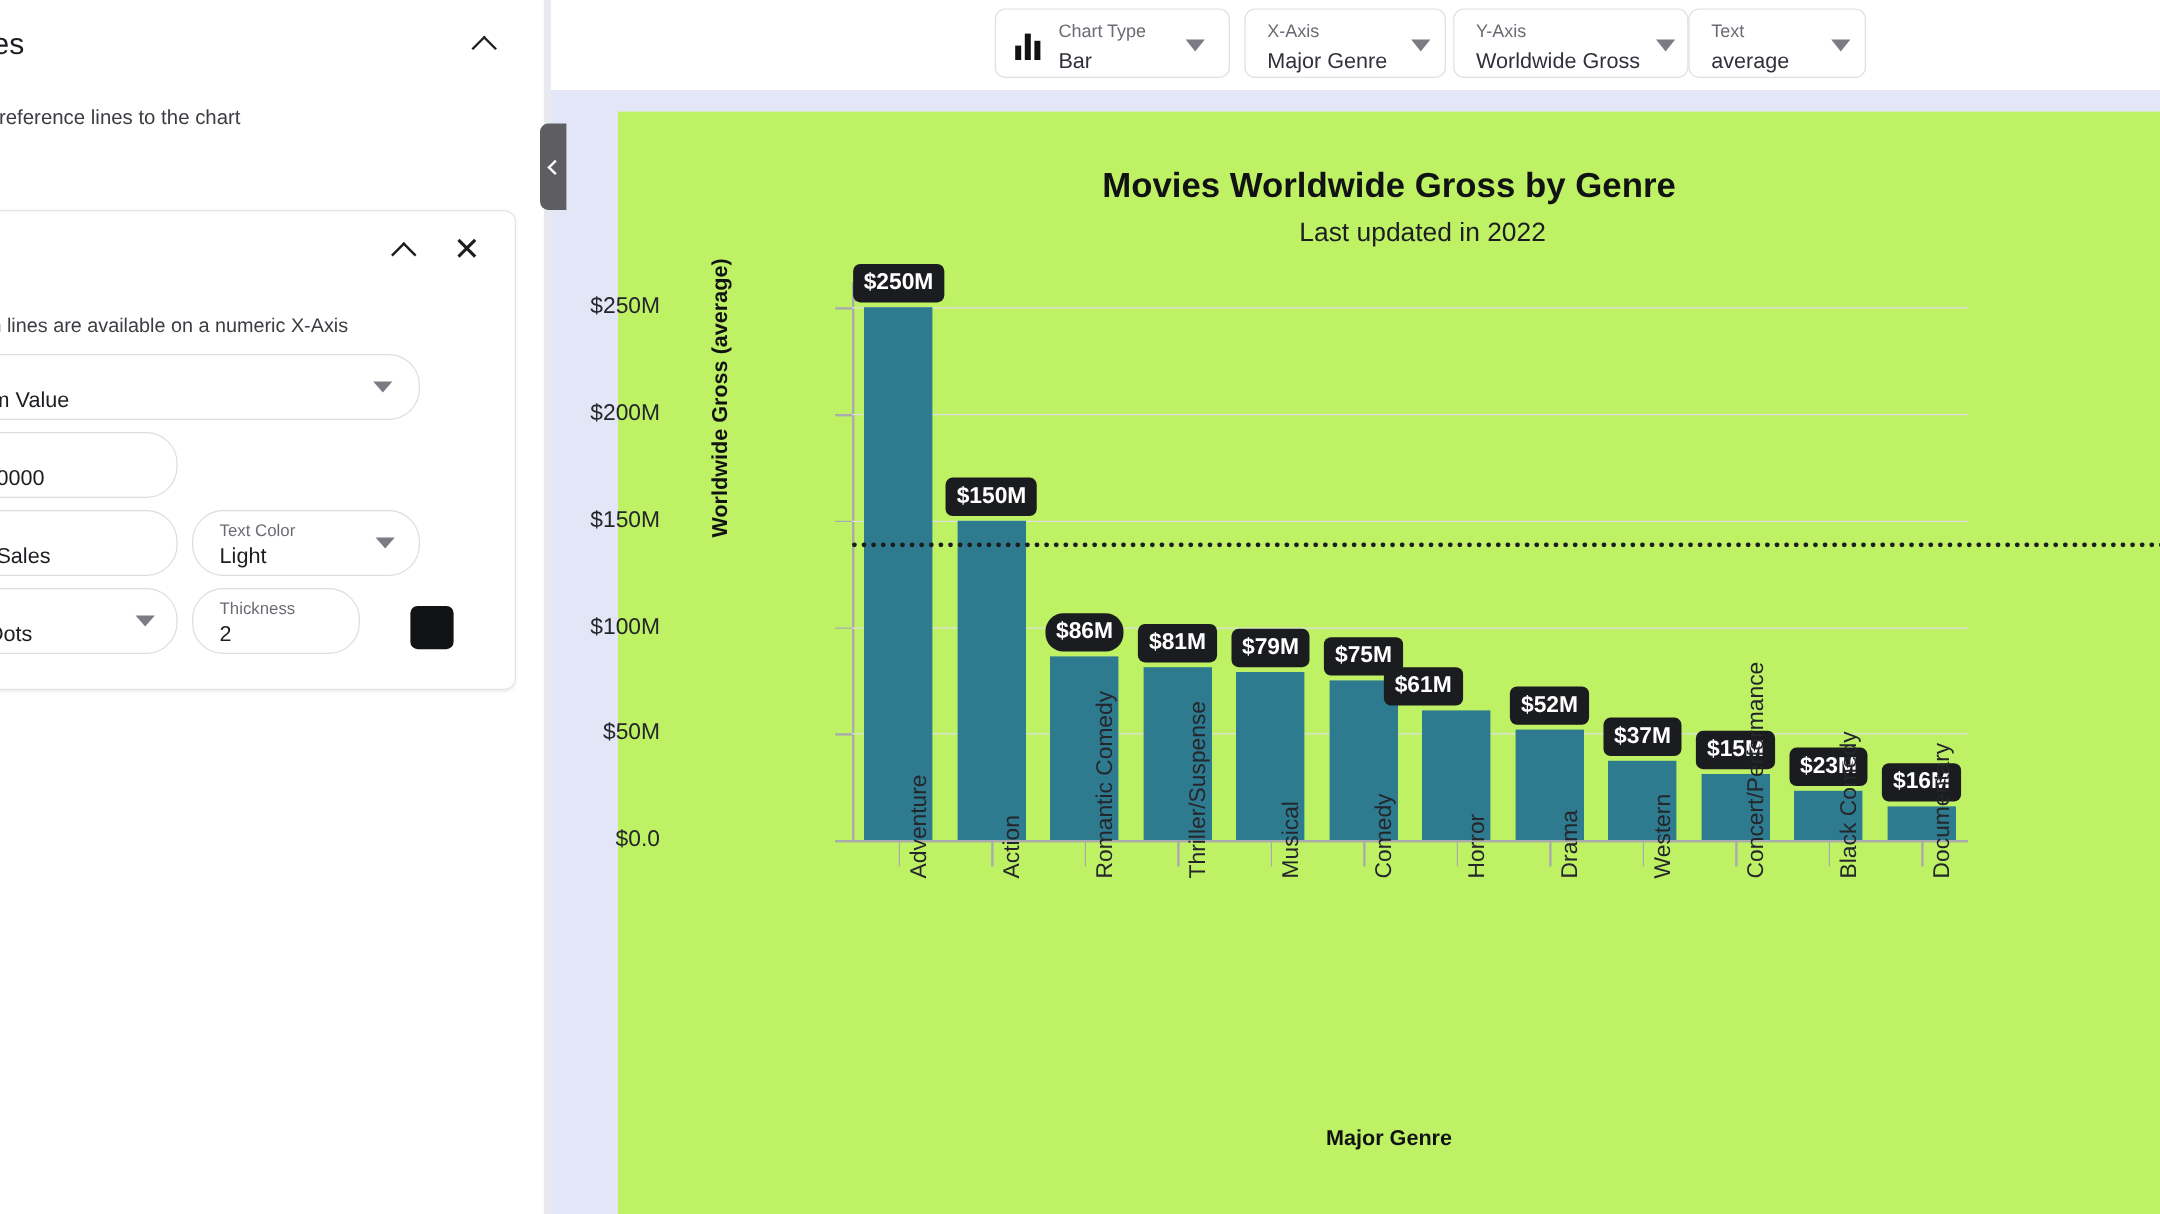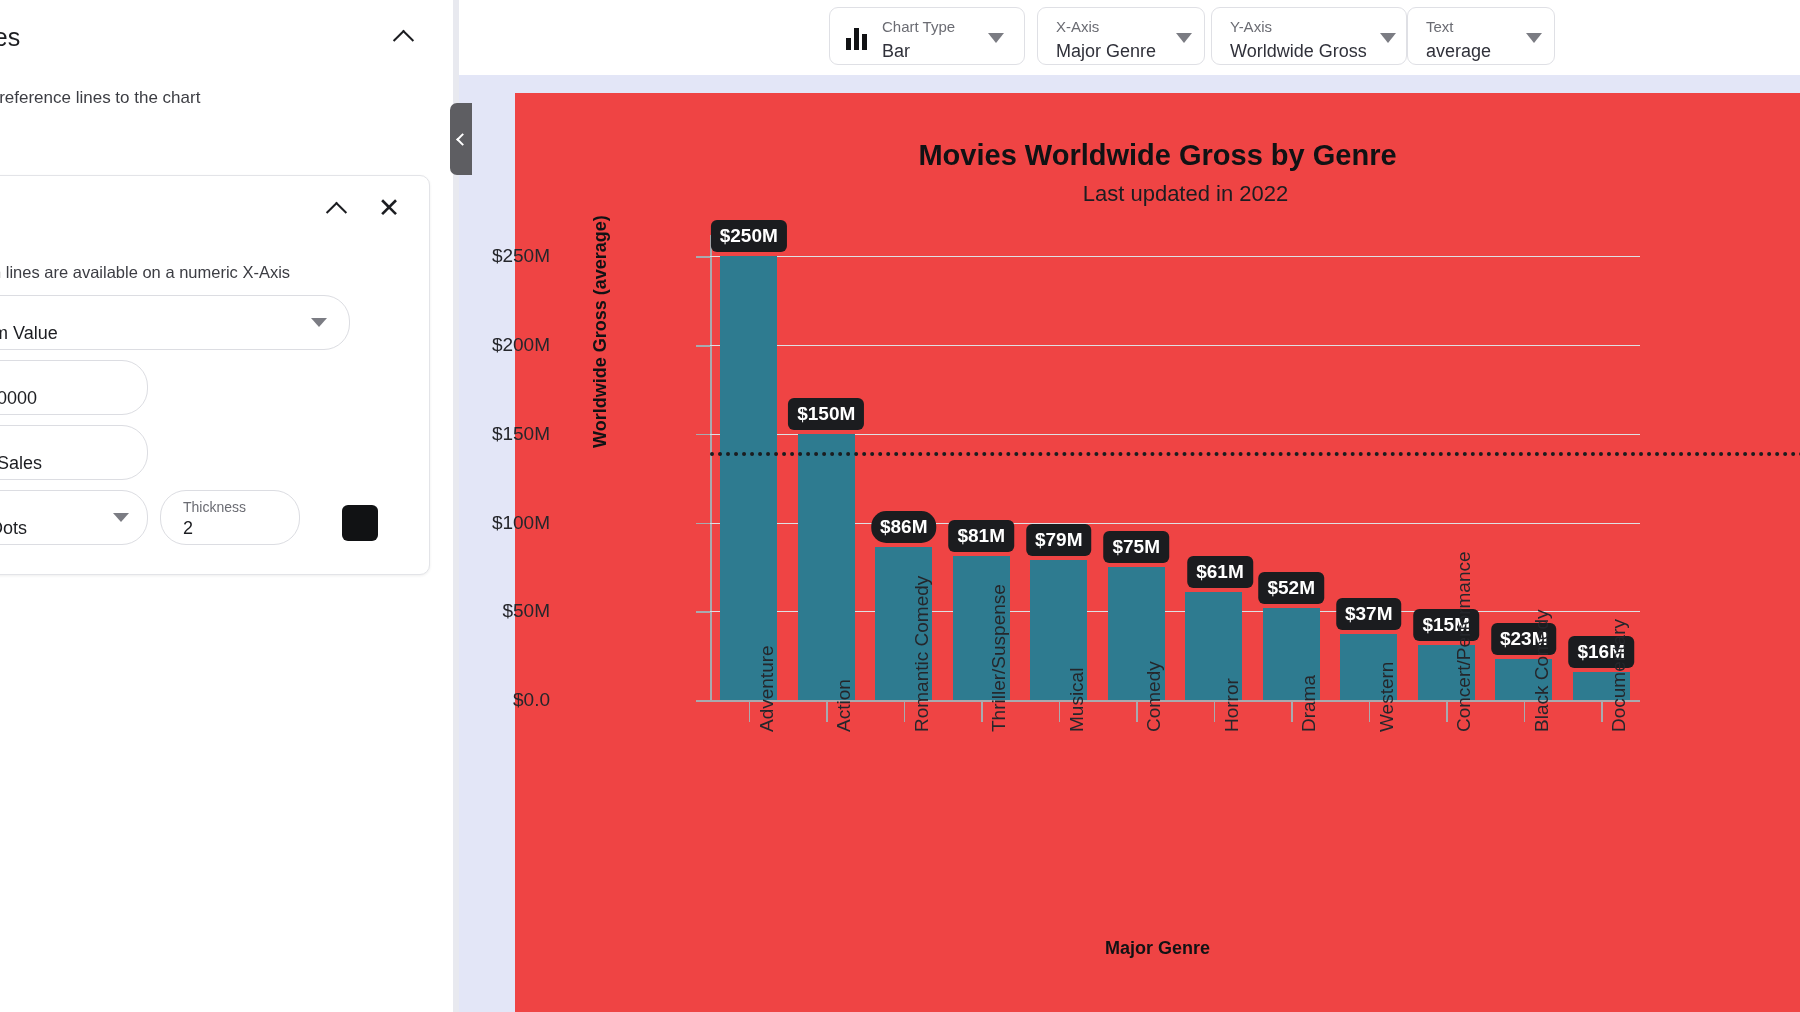--- a/index.html
+++ b/index.html
@@ -67,21 +67,21 @@
   .ctrl-inner { position:relative; width:100%; height:100%; }
   .ctrl-label { position:absolute; top:10px; font-size:15px; color:#6b6c73; white-space:nowrap; }
   .ctrl-value { position:absolute; top:33px; font-size:18px; color:#30313a; white-space:nowrap; }
   .ctrl-caret { position:absolute; top:25px; width:0;height:0;
     border-left:8px solid transparent; border-right:8px solid transparent; border-top:10px solid #7b7c83; }
   .bar-icon { position:absolute; left:16px; top:20px; width:26px; height:22px; }
   .bar-icon i { position:absolute; bottom:0; width:5px; background:#111214; display:block; }
 
   
   .canvas-bg { position:absolute; left:459px; top:75px; width:1341px; height:937px; background:#e3e6f7; z-index:1;}
-  .chart-card { position:absolute; left:515px; top:93px; width:1285px; height:919px; background:#ef4444; z-index:2; }
+  .chart-card { position:absolute; left:515px; top:93px; width:1285px; height:919px; background:#bef264; z-index:2; }
 
   .collapse-handle {
     position:absolute; left:450px; top:103px; width:22px; height:72px;
     background:#5e5e62; border-radius:7px 0 0 7px; z-index:6;
     display:flex; align-items:center; justify-content:center;
   }
   .handle-chev { display:inline-block; width:9px; height:9px; border-left:2.5px solid #fff;
                  border-bottom:2.5px solid #fff; transform: rotate(45deg); margin-left:3px;}
 
   .chart-title { position:absolute; left:0; top:46px; width:1285px; text-align:center;
@@ -157,20 +157,25 @@
     <div class="fld" style="left:-62px; top:360px; width:210px;">
 
       <div class="fld-value" style="left:28px;">0000000</div>
     </div>
 
     <div class="fld" style="left:-62px; top:425px; width:210px;">
 
       <div class="fld-value" style="left:28px;">0M Sales</div>
     </div>
 
+    <div class="fld" style="left:160px; top:425px; width:190px;">
+      <div class="fld-label" style="left:22px;">Text Color</div>
+      <div class="fld-value" style="left:22px;">Light</div>
+      <div class="caret" style="right:20px; top:22px;"></div>
+    </div>
 
     <div class="fld" style="left:-62px; top:490px; width:210px;">
 
       <div class="fld-value" style="left:28px;">all Dots</div>
       <div class="caret" style="right:18px; top:22px;"></div>
     </div>
 
     <div class="fld" style="left:160px; top:490px; width:140px;">
       <div class="fld-label" style="left:22px;">Thickness</div>
       <div class="fld-value" style="left:22px;">2</div>
@@ -272,21 +277,21 @@
         <div class="xcat" style="left: 278.25px; top: 497px;">Thriller/Suspense</div>
         <div class="bar" style="left: 320.25px; top: 324.79px; width: 57px; height: 140.21px;"></div>
         <div class="dlabel" style="left: 348.75px; top: 320.79px;">$79M</div>
         <div class="bar-tick" style="left: 348.75px; top: 465px; height: 22px;"></div>
         <div class="xcat" style="left: 355.75px; top: 497px;">Musical</div>
         <div class="bar" style="left: 397.75px; top: 331.889px; width: 57px; height: 133.111px;"></div>
         <div class="dlabel" style="left: 426.25px; top: 327.889px;">$75M</div>
         <div class="bar-tick" style="left: 426.25px; top: 465px; height: 22px;"></div>
         <div class="xcat" style="left: 433.25px; top: 497px;">Comedy</div>
         <div class="bar" style="left: 475.25px; top: 356.737px; width: 57px; height: 108.263px;"></div>
-        <div class="dlabel" style="left: 510px; top: 352.737px;">$61M</div>
+        <div class="dlabel" style="left: 476px; top: 352.737px;">$61M</div>
         <div class="bar-tick" style="left: 503.75px; top: 465px; height: 22px;"></div>
         <div class="xcat" style="left: 510.75px; top: 497px;">Horror</div>
         <div class="bar" style="left: 552.75px; top: 372.71px; width: 57px; height: 92.2901px;"></div>
         <div class="dlabel" style="left: 581.25px; top: 368.71px;">$52M</div>
         <div class="bar-tick" style="left: 581.25px; top: 465px; height: 22px;"></div>
         <div class="xcat" style="left: 588.25px; top: 497px;">Drama</div>
         <div class="bar" style="left: 630.25px; top: 399.332px; width: 57px; height: 65.6679px;"></div>
         <div class="dlabel" style="left: 658.75px; top: 395.332px;">$37M</div>
         <div class="bar-tick" style="left: 658.75px; top: 465px; height: 22px;"></div>
         <div class="xcat" style="left: 665.75px; top: 497px;">Western</div>

